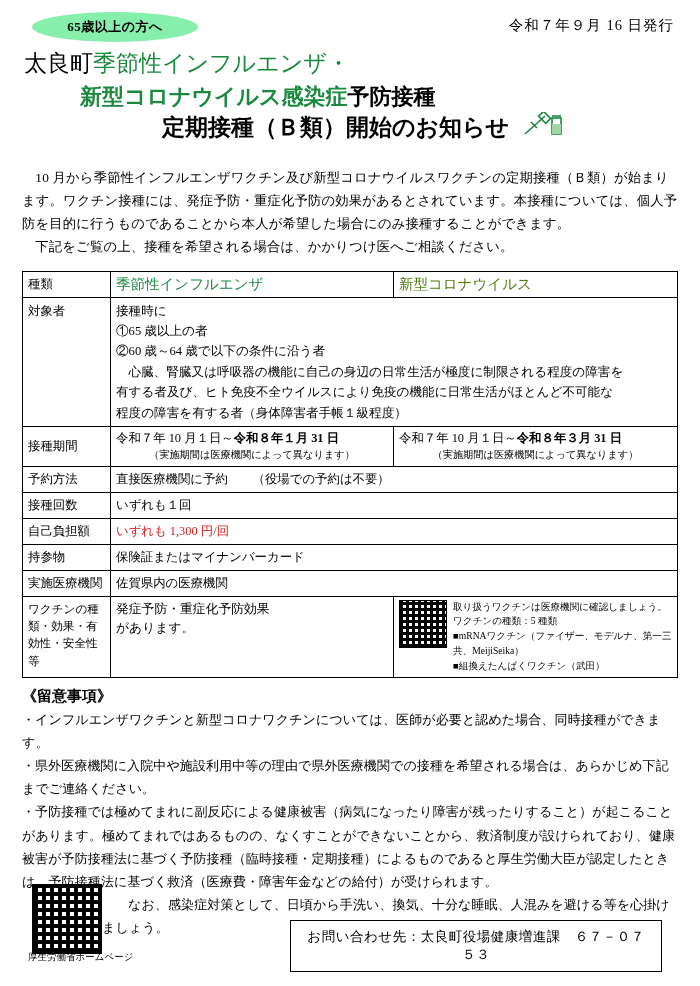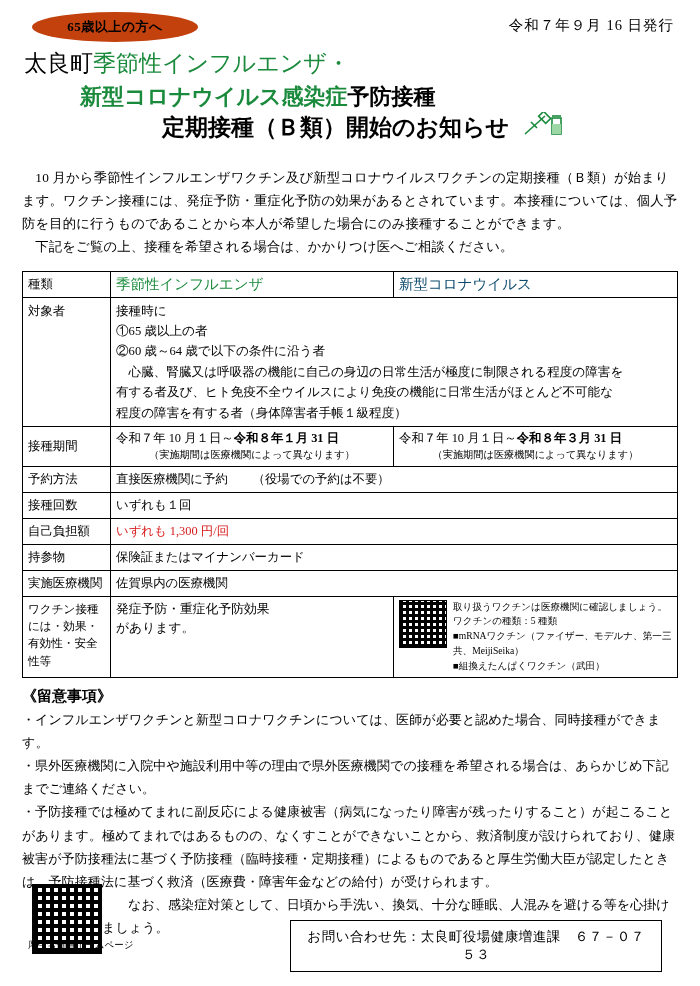--- a/index.html
+++ b/index.html
@@ -23,21 +23,21 @@
   .header-row {
     position: relative;
     height: 34px;
   }
   .badge {
     position: absolute;
     left: 10px;
     top: 2px;
     width: 166px;
     height: 30px;
-    background: #c2410c;
+    background: #86efac;
     border-radius: 50%;
     color: #000;
     font-size: 13px;
     font-weight: bold;
     display: flex;
     align-items: center;
     justify-content: center;
     letter-spacing: 0.5px;
   }
   .issue-date {
@@ -106,21 +106,21 @@
   .c-center { text-align: center; }
   .hdr-flu {
     text-align: center;
     color: #1a8a3c;
     font-weight: bold;
     font-size: 14.5px;
     padding: 4px 0;
   }
   .hdr-cov {
     text-align: center;
-    color: #0c4a6e;
+    color: #4d7c0f;
     font-weight: bold;
     font-size: 14.5px;
   }
   .target-cell {
     line-height: 1.62;
     padding: 5px 6px;
     font-size: 12.6px;
   }
   .small-note {
     font-size: 10.2px;
@@ -175,21 +175,21 @@
     height: 66px;
     background-image:
       repeating-linear-gradient(0deg, #000 0 4px, transparent 4px 8px),
       repeating-linear-gradient(90deg, #000 0 4px, transparent 4px 8px);
     background-color: #fff;
     border: 2px solid #000;
   }
   .mhlw-label {
     position: absolute;
     left: 6px;
-    bottom: 24px;
+    bottom: 12px;
     font-size: 9.5px;
   }
   .contact-box {
     position: absolute;
     right: 16px;
     bottom: 4px;
     width: 350px;
     border: 1px solid #000;
     padding: 7px 10px;
     font-size: 13.5px;
@@ -288,21 +288,21 @@
       </tr>
       <tr class="row-h">
         <td>持参物</td>
         <td class="c-center" colspan="2">保険証またはマイナンバーカード</td>
       </tr>
       <tr class="row-h">
         <td>実施医療機関</td>
         <td class="c-center" colspan="2">佐賀県内の医療機関</td>
       </tr>
       <tr>
-        <td class="vaccine-label" style="vertical-align:top;padding-top:4px">ワクチン接種には・効果・有効性・安全性等</td>
+        <td class="vaccine-label" style="vertical-align:top;padding-top:4px">ワクチンの種類・効果・有効性・安全性等</td>
         <td class="vaccine-mid" style="vertical-align:top">
           <div>発症予防・重症化予防効果</div>
           <div>があります。</div>
         </td>
         <td class="qr-cell" style="vertical-align:top">
           <div class="qr-wrap">
             <div class="qr"></div>
             <div class="qr-text">
               <div>取り扱うワクチンは医療機関に確認しましょう。</div>
               <div>ワクチンの種類：5 種類</div>

